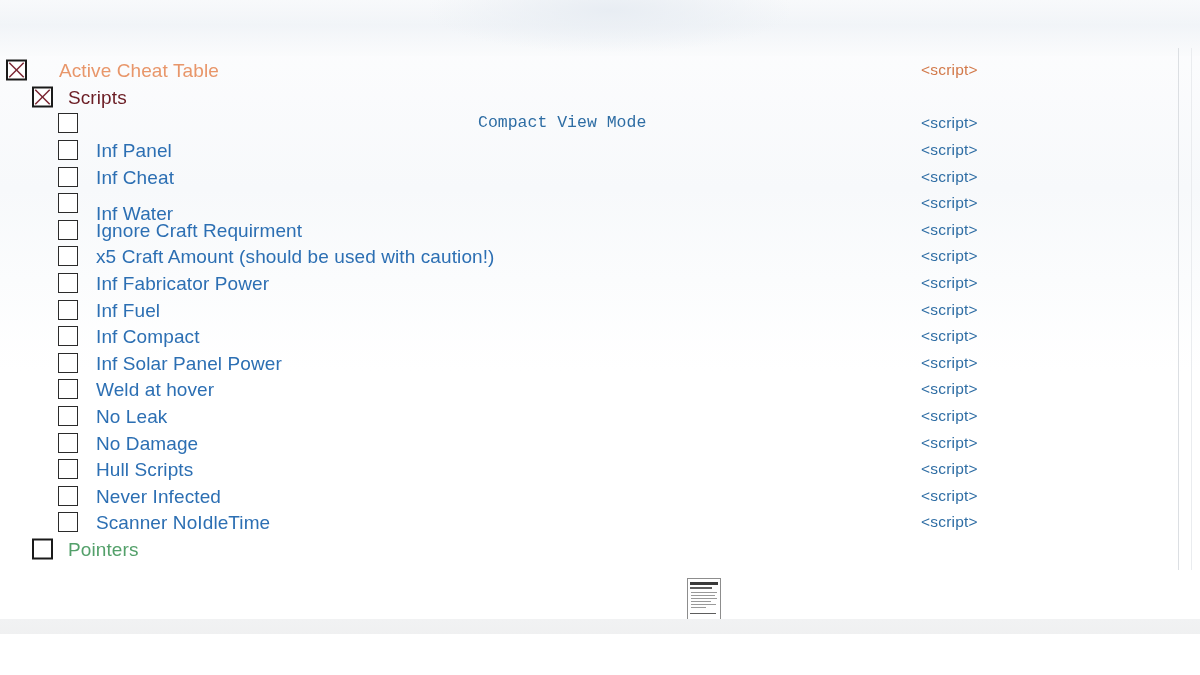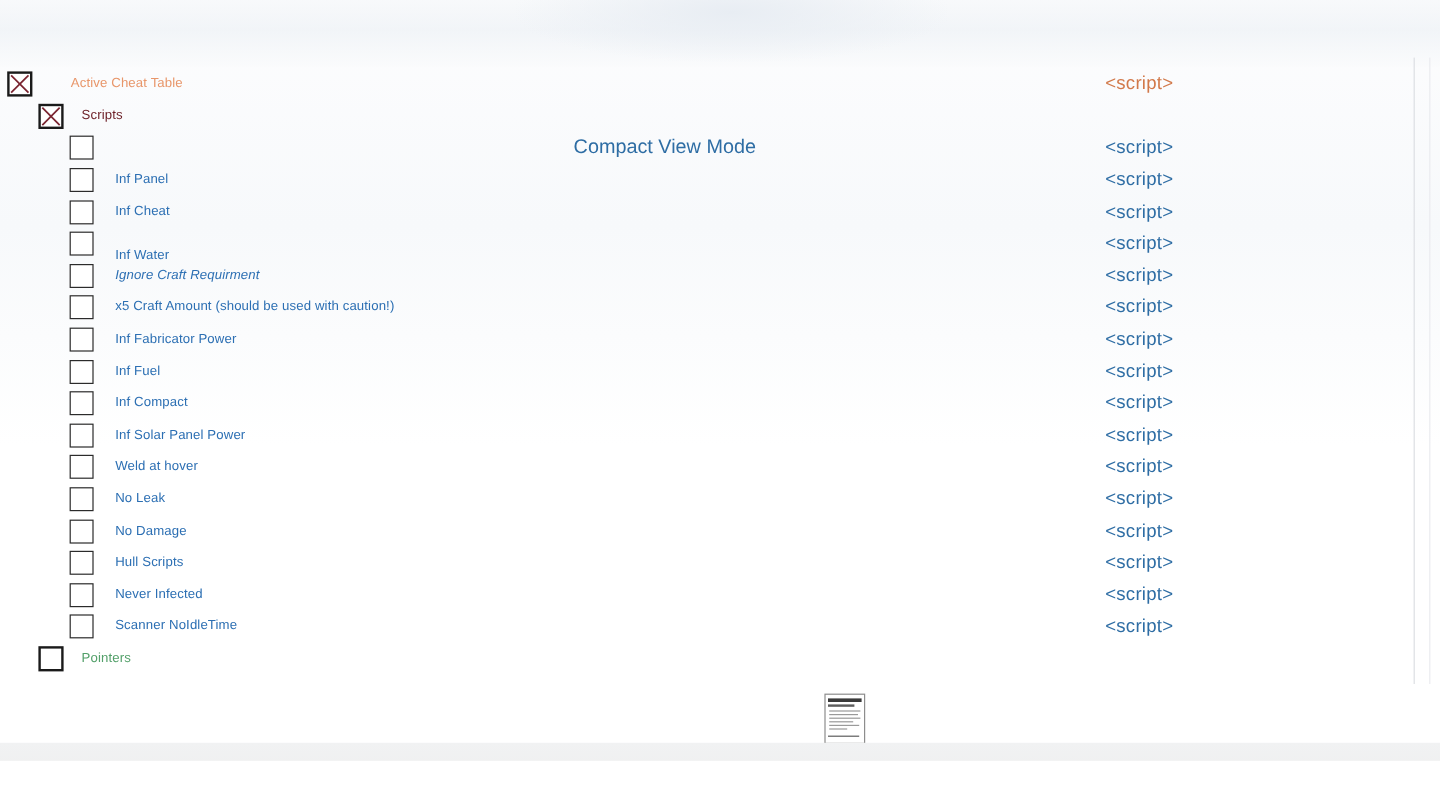--- a/index.html
+++ b/index.html
@@ -70,21 +70,21 @@
     height: 20px;
     border-width: 1.6px;
     border-color: #2b2b2b;
   }
   .chk svg { display: block; width: 100%; height: 100%; }
 
   .lbl {
     position: absolute;
     top: 50%;
     transform: translateY(-50%);
-    font-size: 11px;
+    font-size: 19px;
     line-height: 1;
     white-space: nowrap;
     letter-spacing: .1px;
   }
 
   .scriptcell {
     position: absolute;
     top: 50%;
     transform: translateY(-50%);
     left: 921px;
@@ -95,20 +95,21 @@
   }
 
   .centercell {
     position: absolute;
     top: 50%;
     transform: translateY(-50%);
     left: 478px;
     font-size: 16.5px;
     line-height: 1;
     white-space: nowrap;
+    font-family: Liberation Mono, monospace;
   }
 
   
   .ind0 .chk { left: 6px; }
   .ind0 .lbl { left: 59px; }
   .ind1 .chk { left: 32px; }
   .ind1 .lbl { left: 68px; }
   .ind2 .chk { left: 58px; }
   .ind2 .lbl { left: 96px; }
 
@@ -239,21 +240,21 @@
         <div class="lbl" style="color: rgb(44, 111, 179);">Inf Cheat</div>
         <div class="scriptcell" style="color: rgb(46, 109, 164);">&lt;script&gt;</div>
       </div>
       <div class="row ind2">
         <div class="chk small"></div>
         <div class="lbl" style="color: rgb(44, 111, 179); margin-top: 10px;">Inf Water</div>
         <div class="scriptcell" style="color: rgb(46, 109, 164);">&lt;script&gt;</div>
       </div>
       <div class="row ind2">
         <div class="chk small"></div>
-        <div class="lbl" style="color: rgb(44, 111, 179); font-style: italic;">Ignore Craft Requirment</div>
+        <div class="lbl" style="color: rgb(44, 111, 179);">Ignore Craft Requirment</div>
         <div class="scriptcell" style="color: rgb(46, 109, 164);">&lt;script&gt;</div>
       </div>
       <div class="row ind2">
         <div class="chk small"></div>
         <div class="lbl" style="color: rgb(44, 111, 179);">x5 Craft Amount (should be used with caution!)</div>
         <div class="scriptcell" style="color: rgb(46, 109, 164);">&lt;script&gt;</div>
       </div>
       <div class="row ind2">
         <div class="chk small"></div>
         <div class="lbl" style="color: rgb(44, 111, 179);">Inf Fabricator Power</div>

